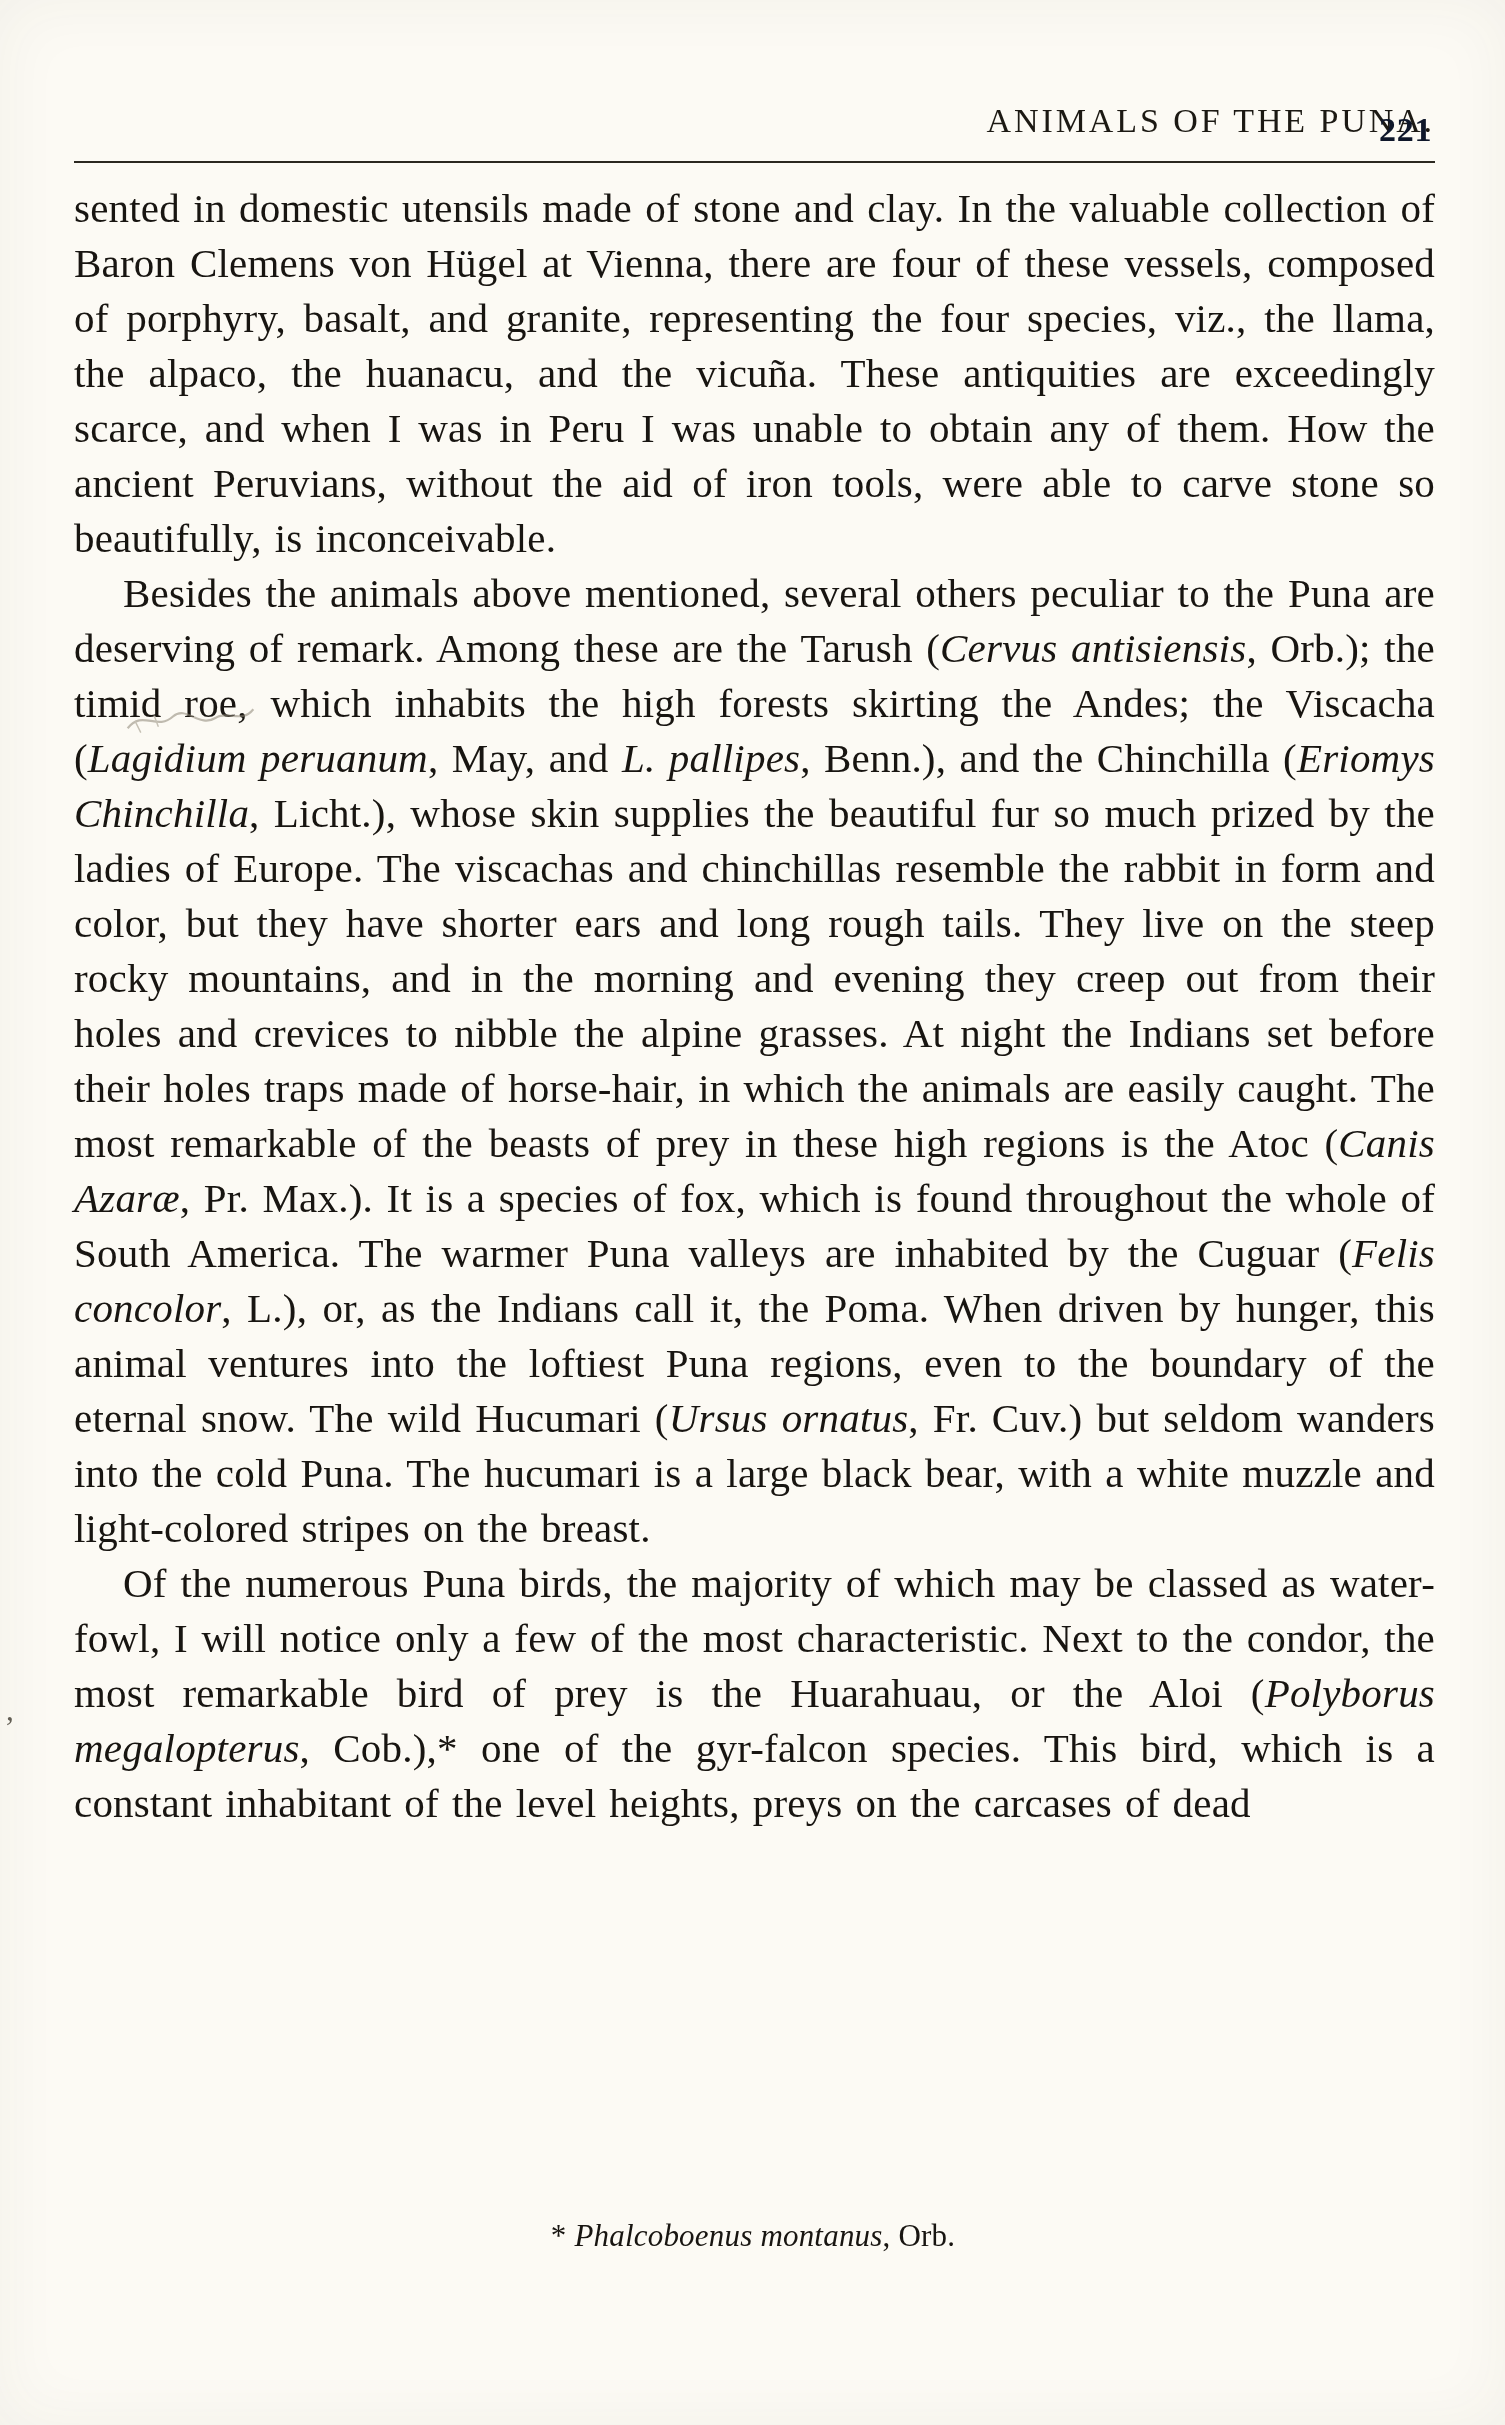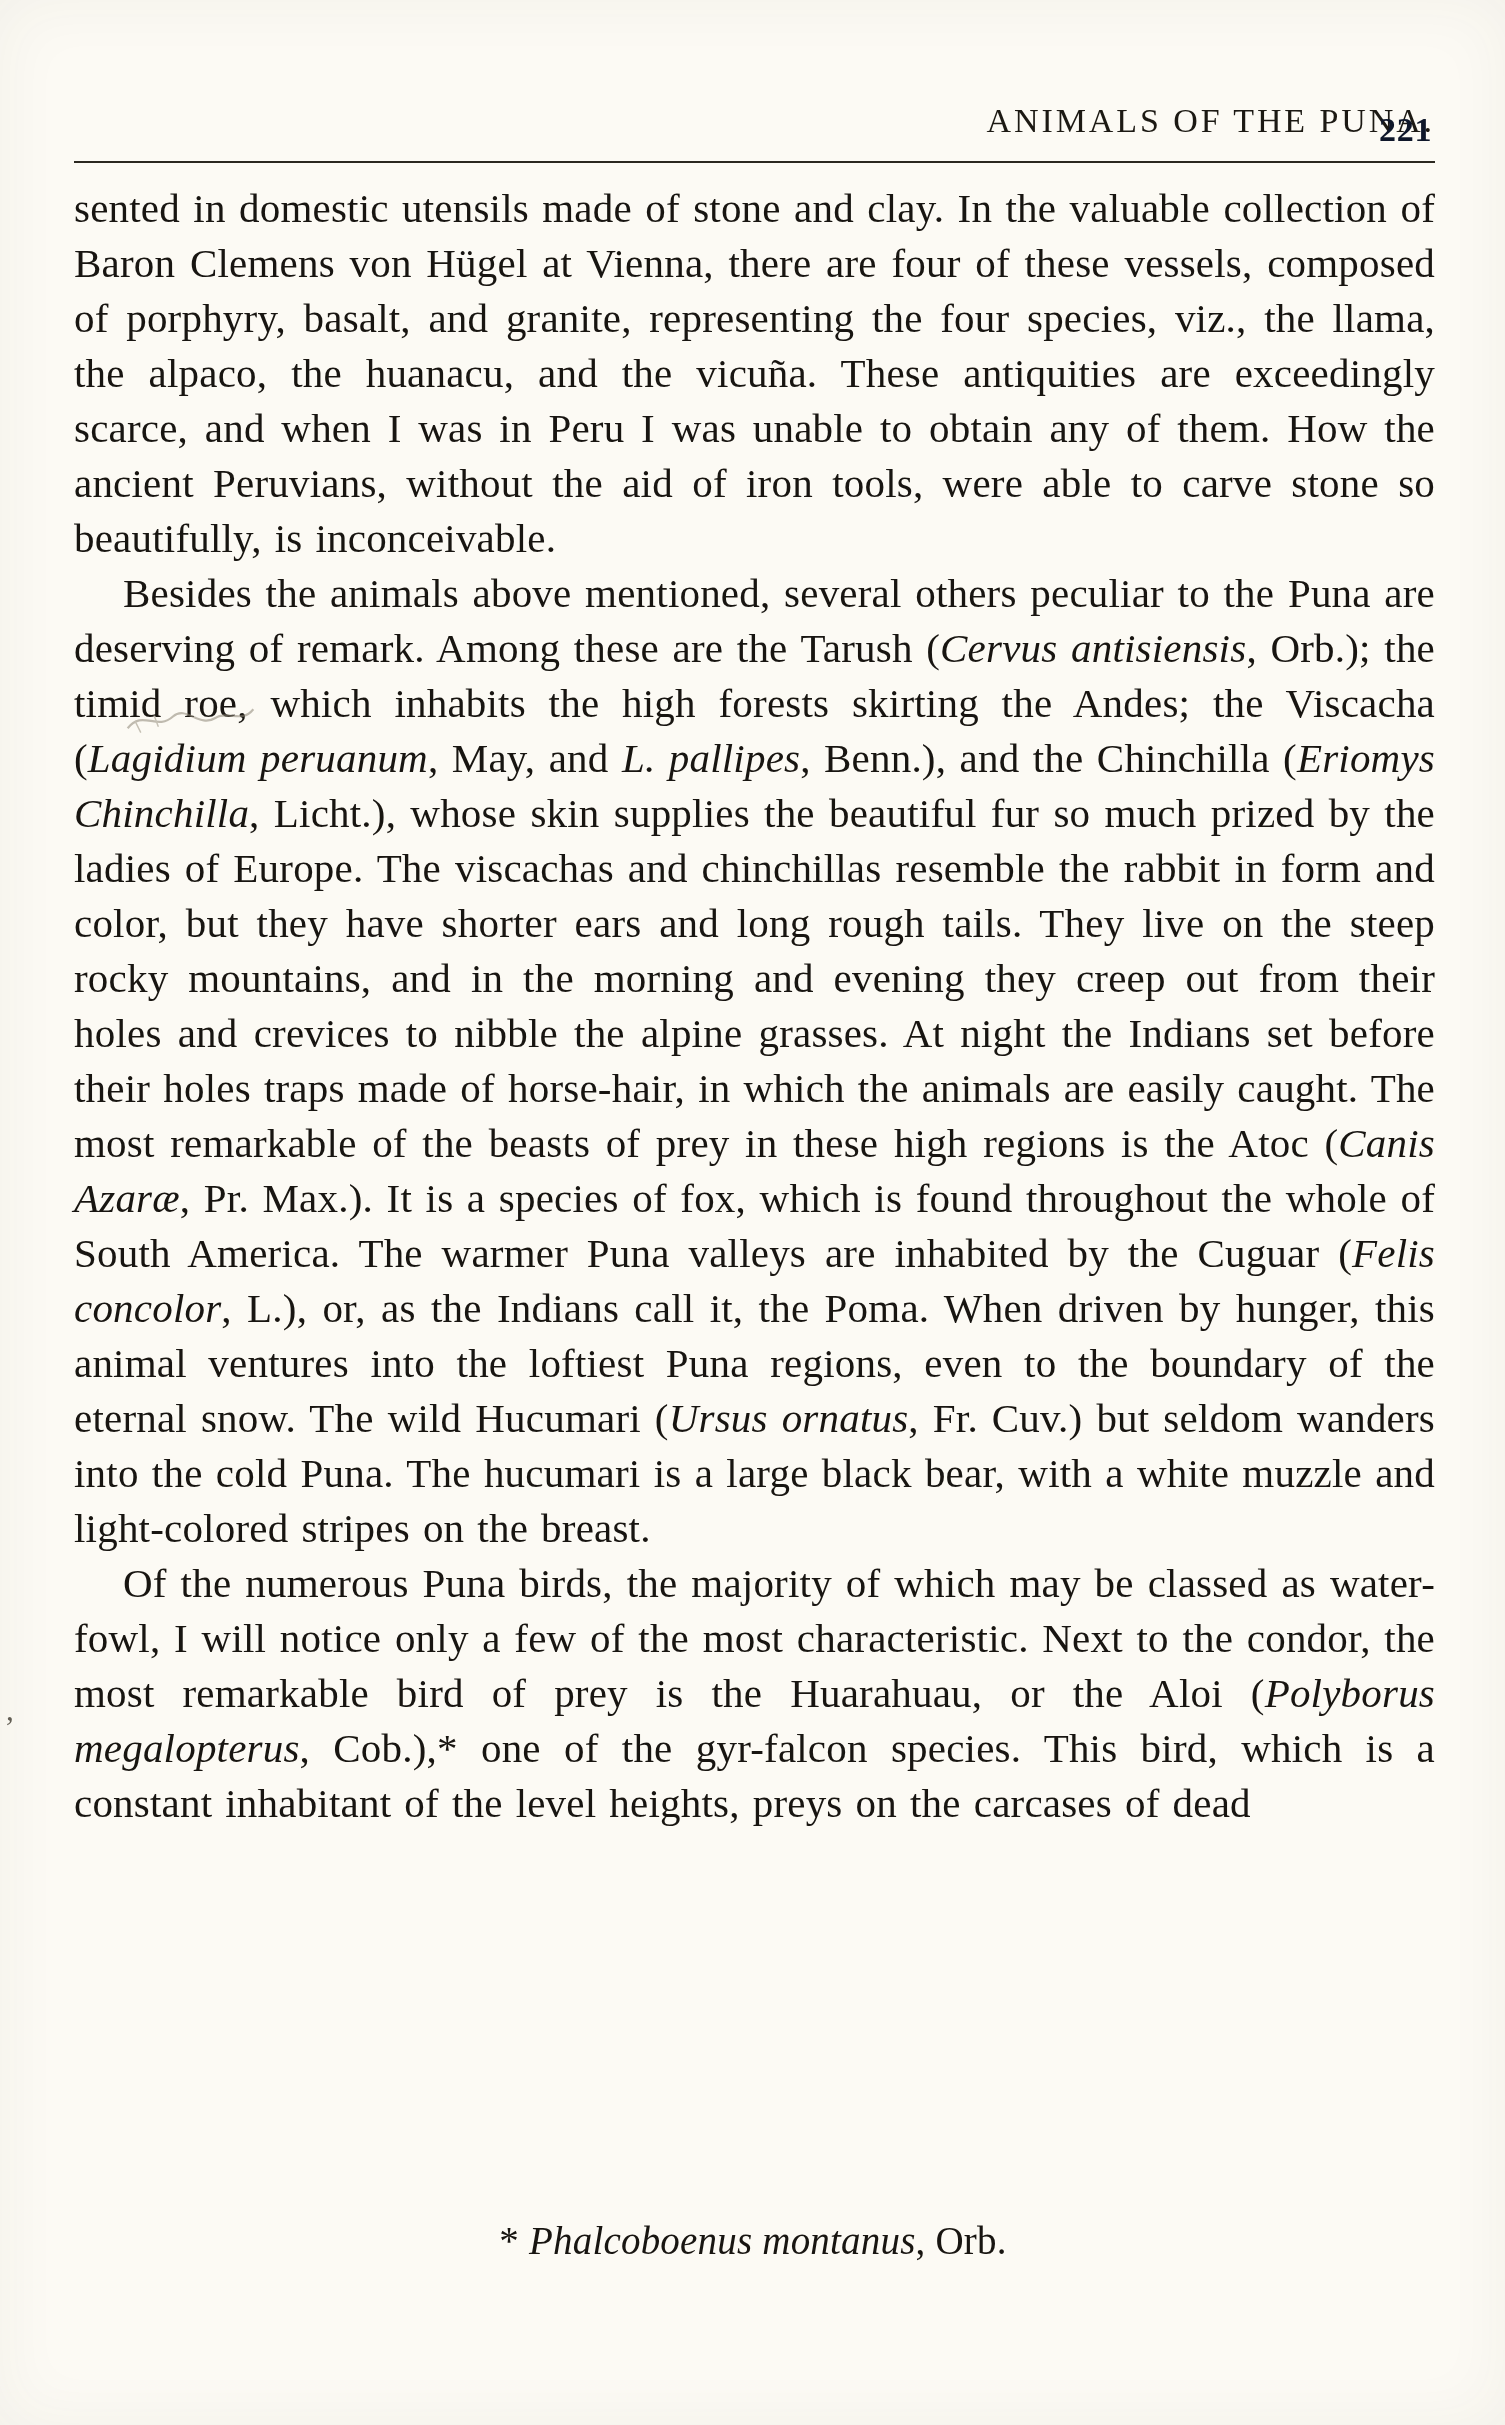--- a/index.html
+++ b/index.html
@@ -59,21 +59,21 @@
   .para.no-indent { text-indent: 0; }
 
   .it { font-style: italic; }
 
   .footnote {
     position: absolute;
     left: 0;
     right: 0;
     top: 2218px;
     text-align: center;
-    font-size: 39px;
+    font-size: 31px;
     letter-spacing: 0.2px;
   }
 
   .pencil-mark {
     position: absolute;
     left: 124px;
     top: 699px;
     opacity: 0.55;
   }
 

